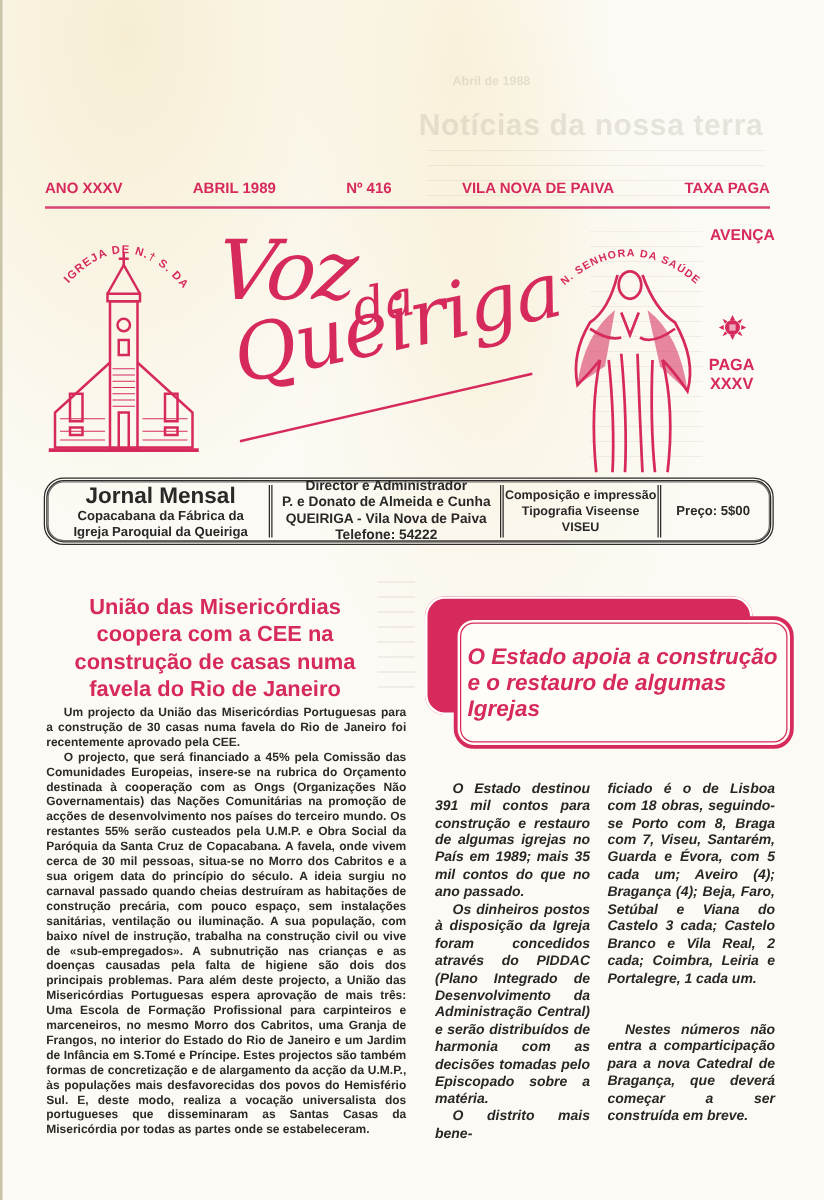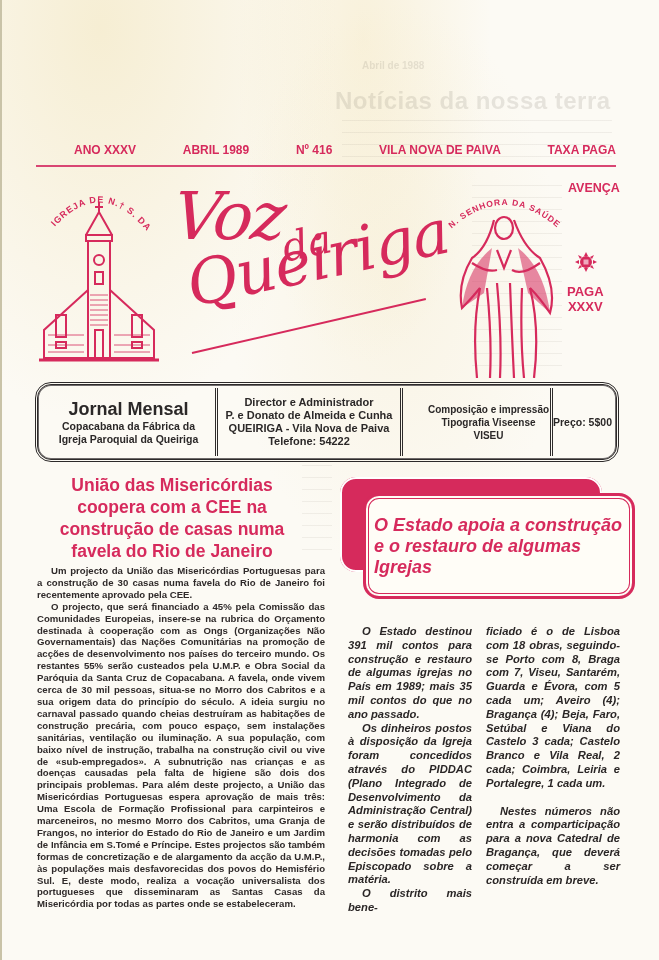--- a/index.html
+++ b/index.html
@@ -23,50 +23,50 @@
   
   .ghost { position: absolute; color: rgba(120,110,100,0.16); font-weight: bold; }
   .ghost-title { left: 333px; top: 87px; font-size: 24px; letter-spacing: 0.5px; }
   .ghost-hdr { left: 360px; top: 60px; font-size: 10px; }
   .masthead-bar {
     position: absolute; left: 34px; top: 143px; width: 580px; height: 24px;
     border-bottom: 2px solid #d94673;
     display: flex; justify-content: space-between; align-items: flex-start;
     font-weight: bold; font-size: 12px; color: #d62a5c;
   }
-  .masthead-bar span { display: block; margin-left: 38px; }
+  .masthead-bar span { display: block; }
 
   .church { position: absolute; left: 32px; top: 180px; width: 130px; height: 185px; }
   .title-voz { position: absolute; left: 172px; top: 178px; font-family: "DejaVu Serif", serif; font-style: italic; font-size: 66px; color: #d62a5c; letter-spacing: -2px; transform: skewX(-6deg); }
   .title-da { position: absolute; left: 280px; top: 220px; font-family: "DejaVu Serif", serif; font-style: italic; font-size: 40px; color: #d62a5c; transform: rotate(-12deg); }
   .title-queiriga { position: absolute; left: 178px; top: 250px; font-family: "DejaVu Serif", serif; font-style: italic; font-size: 62px; color: #d62a5c; transform: rotate(-12deg); transform-origin: left top; letter-spacing: -1px; }
   .title-underline { position: absolute; left: 190px; top: 352px; width: 240px; height: 2px; background: #d62a5c; transform: rotate(-13deg); transform-origin: left center; }
 
   .madonna { position: absolute; left: 440px; top: 188px; width: 125px; height: 190px; }
   .avenca { position: absolute; left: 566px; top: 181px; font-weight: bold; font-size: 12.5px; color: #d62a5c; }
   .emblem { position: absolute; left: 573px; top: 252px; width: 22px; height: 20px; }
   .porte { position: absolute; left: 565px; top: 284px; font-weight: bold; font-size: 13px; color: #d62a5c; text-align: center; line-height: 15px; }
 
   
   .infobar {
-    position: absolute; left: 33px; top: 382px; width: 584px; height: 80px;
+    position: absolute; left: 33px; top: 382px; width: 584px; height: 54px;
     border: 3px double #2d2a2a; border-radius: 16px;
     display: flex; padding: 3px 4px;
     box-shadow: inset 0 0 0 1px #6e6a6a;
   }
   .cell {
     border-right: 3px double #2d2a2a;
     display: flex; flex-direction: column; justify-content: center; align-items: center;
     text-align: center; font-weight: bold; color: #2b2828; font-size: 10.5px; line-height: 13px;
   }
   .cell:last-child { border-right: none; }
   .c1 { width: 176px; }
   .c1 .big { font-size: 18px; line-height: 22px; }
   .c2 { width: 185px; font-size: 11px; }
-  .c3 { width: 126px; font-size: 10px; margin-left: 24px; }
+  .c3 { width: 126px; font-size: 10px; }
   .c4 { flex: 1; font-size: 10.5px; }
 
   
   .art1-title {
     position: absolute; left: 40px; top: 474px; width: 260px;
     text-align: center; color: #d62a5c; font-weight: bold; font-size: 17.5px; line-height: 22px;
   }
   .art1-body {
     position: absolute; left: 35px; top: 565px; width: 288px;
     font-size: 9.6px; line-height: 11.9px; font-weight: bold; text-align: justify; color: #2f2a2a;
@@ -89,21 +89,21 @@
   }
 
   .art2-col {
     position: absolute; top: 625px; font-style: italic; font-weight: bold;
     font-size: 11.2px; line-height: 13.8px; text-align: justify; color: #2a2626;
   }
   .art2-col p { text-indent: 14px; }
   .col-a { left: 346px; width: 124px; }
   .col-b { left: 484px; width: 134px; }
   .col-b p.np { text-indent: 0; }
-  .col-b p.gap { margin-top: 14px; }
+  .col-b p.gap { margin-top: 27px; }
 
   
   .bleed { position: absolute; background: repeating-linear-gradient(to bottom, rgba(130,120,110,0.10) 0 1px, transparent 1px 12px); }
 </style>
 </head>
 <body>
 
 <div class="page">
 
   <div class="ghost ghost-title">Notícias da nossa terra</div>

